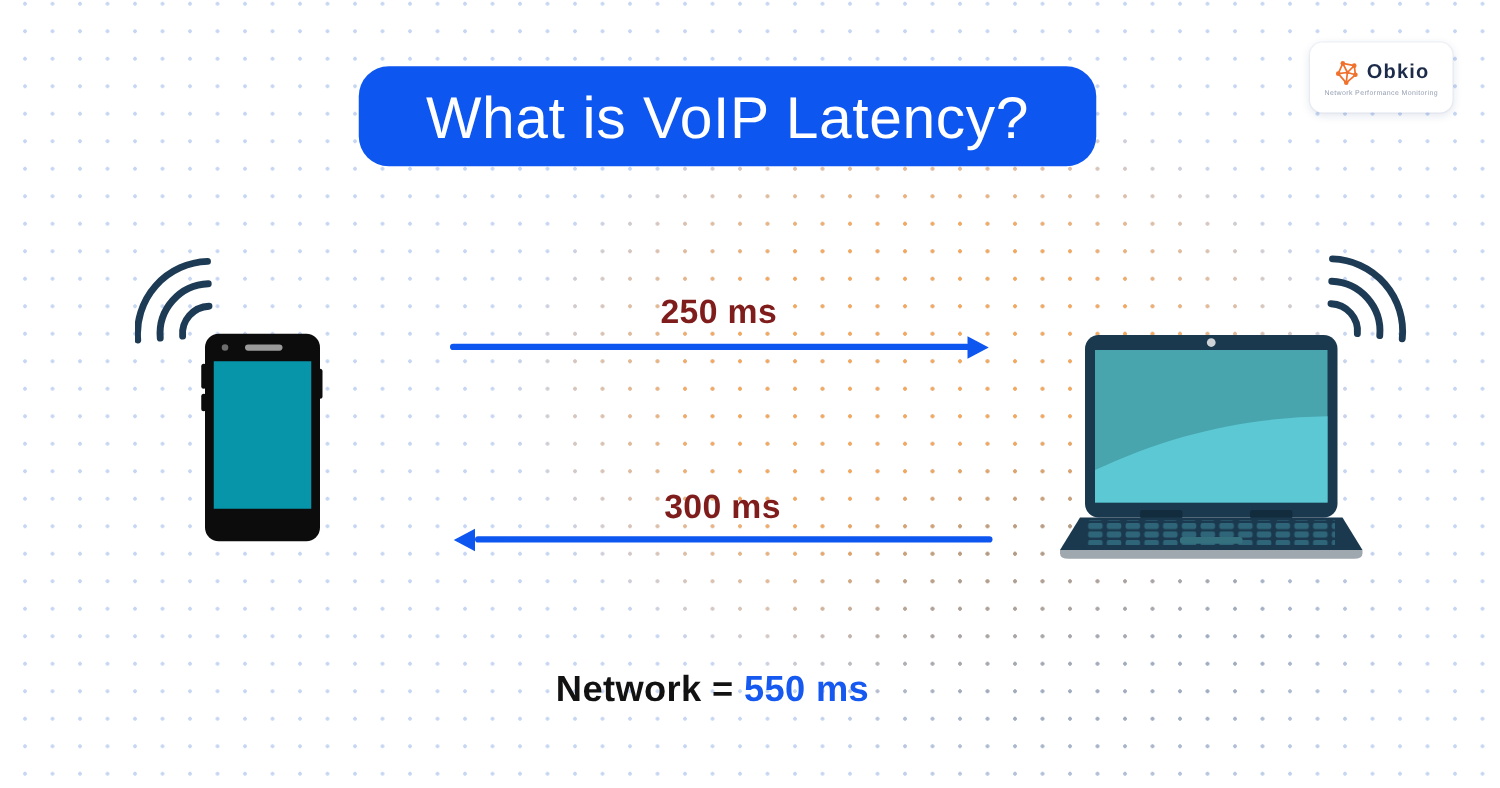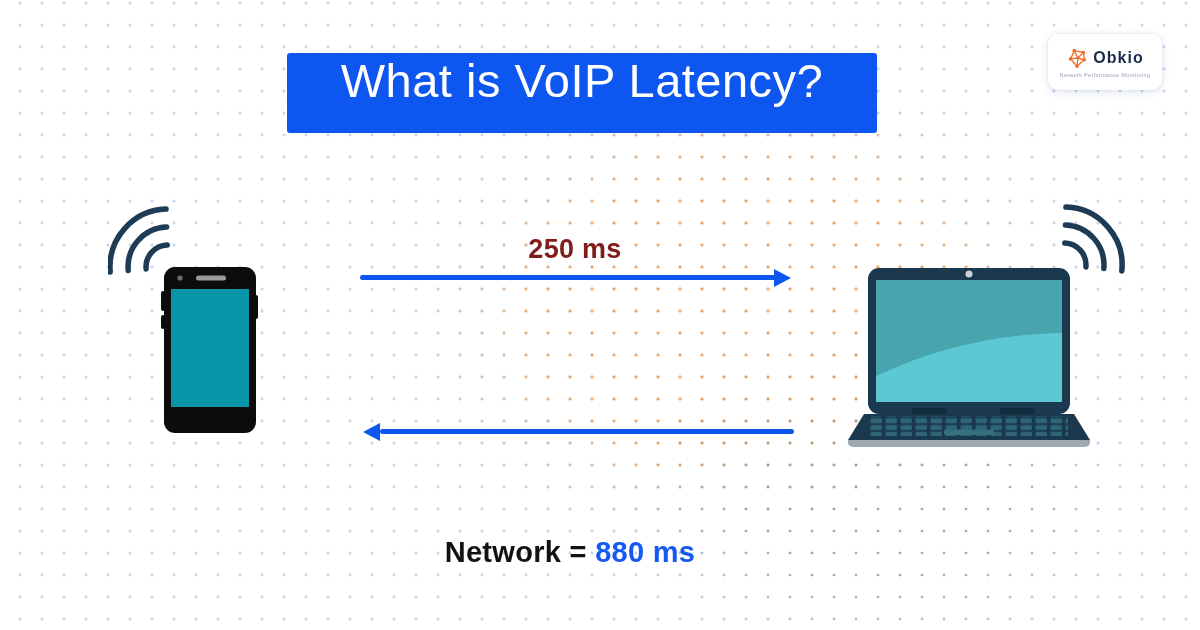--- a/index.html
+++ b/index.html
@@ -25,22 +25,22 @@
   
   .dots-grey{
     position:absolute;inset:0;
     background-image:radial-gradient(circle,#8d97a3 1.3px, transparent 1.6px);
     background-size:22px 22px;background-position:9px 14px;opacity:.65;
     -webkit-mask-image:radial-gradient(ellipse 260px 160px at 73% 80%, #000 0 50%, transparent 100%);
     mask-image:radial-gradient(ellipse 260px 160px at 73% 80%, #000 0 50%, transparent 100%);
   }
   .title-banner{
     position:absolute;left:287px;top:53px;width:590px;height:80px;
-    background:#0e56f0;border-radius:3px;
-    display:flex;justify-content:center;
+    background:#0e56f0;border-radius:24px;
+    display:flex;align-items:center;justify-content:center;
   }
   .title-banner span{
     color:#ffffff;font-size:47px;font-weight:500;letter-spacing:.5px;white-space:nowrap;
   }
   .logo-card{
     position:absolute;left:1048px;top:34px;width:114px;height:56px;
     background:#ffffff;border-radius:10px;
     box-shadow:0 2px 8px rgba(30,60,120,.14), 0 0 0 1px rgba(30,60,120,.04);
     display:flex;flex-direction:column;align-items:center;justify-content:center;gap:3px;
   }
@@ -145,17 +145,18 @@
       <rect x="104" y="229.5" width="50" height="5.5" rx="2" fill="#35707f"></rect>
 
       <path d="M8,240 L250,240 L250,242.5 Q250,247 243,247 L15,247 Q8,247 8,242.5 Z" fill="#9fa8ae"></path>
     </svg>
   </div>
 
   <div class="arrow-label" style="left:360px;top:234px;width:430px;">250 ms</div>
   <div class="arrow-line" style="left:360px;top:275px;width:416px;"></div>
   <div class="arrow-head right" style="left:774px;top:269px;"></div>
 
+  <div class="arrow-label" style="left:363px;top:390px;width:430px;">300 ms</div>
   <div class="arrow-line" style="left:380px;top:429px;width:414px;"></div>
   <div class="arrow-head left" style="left:363px;top:423px;"></div>
 
-  <div class="latency-line"><span>Network = </span><span class="value">880 ms</span></div>
+  <div class="latency-line"><span>Network = </span><span class="value">550 ms</span></div>
 </div>
 
 </body></html>

